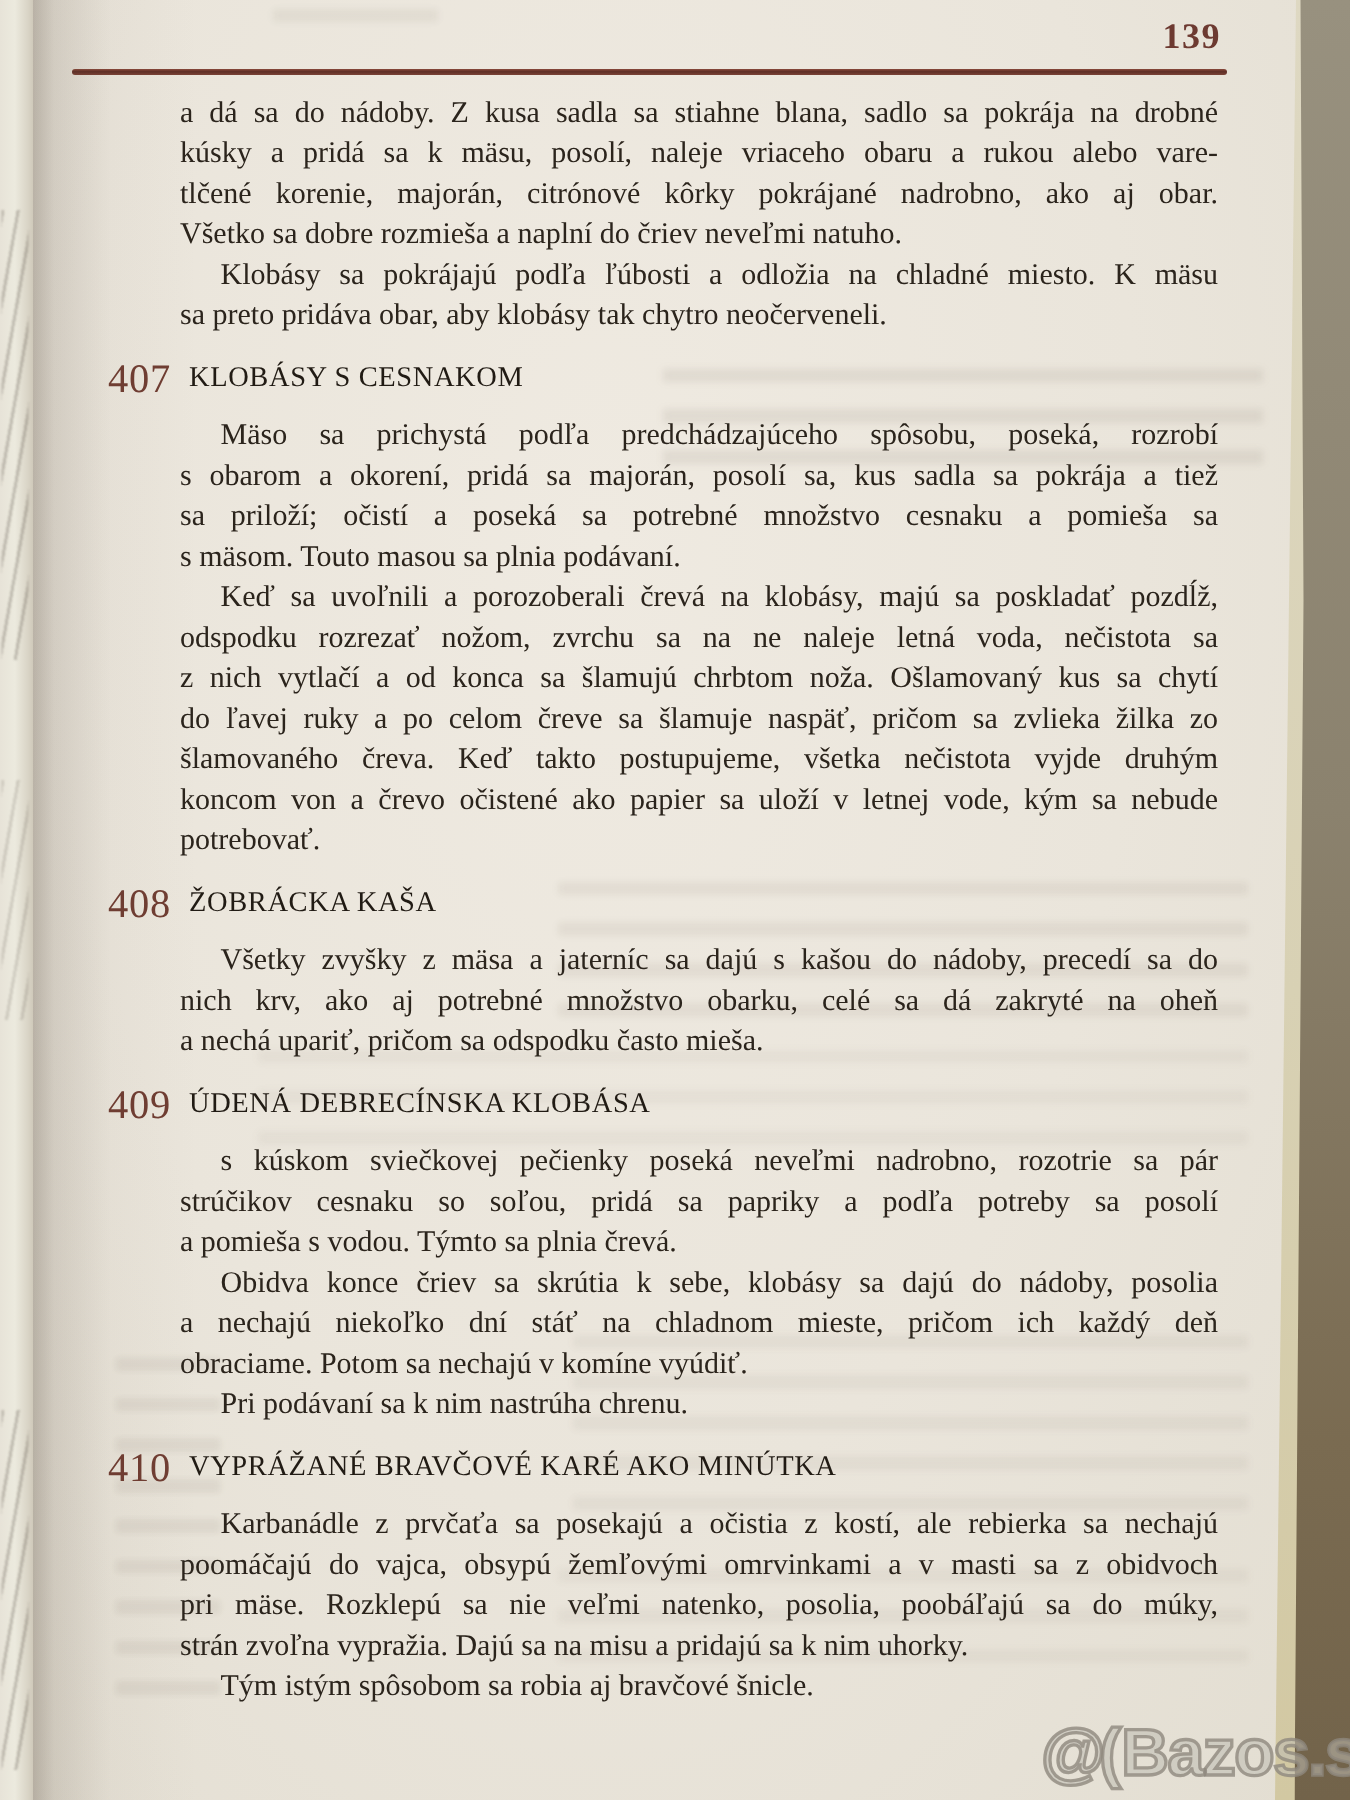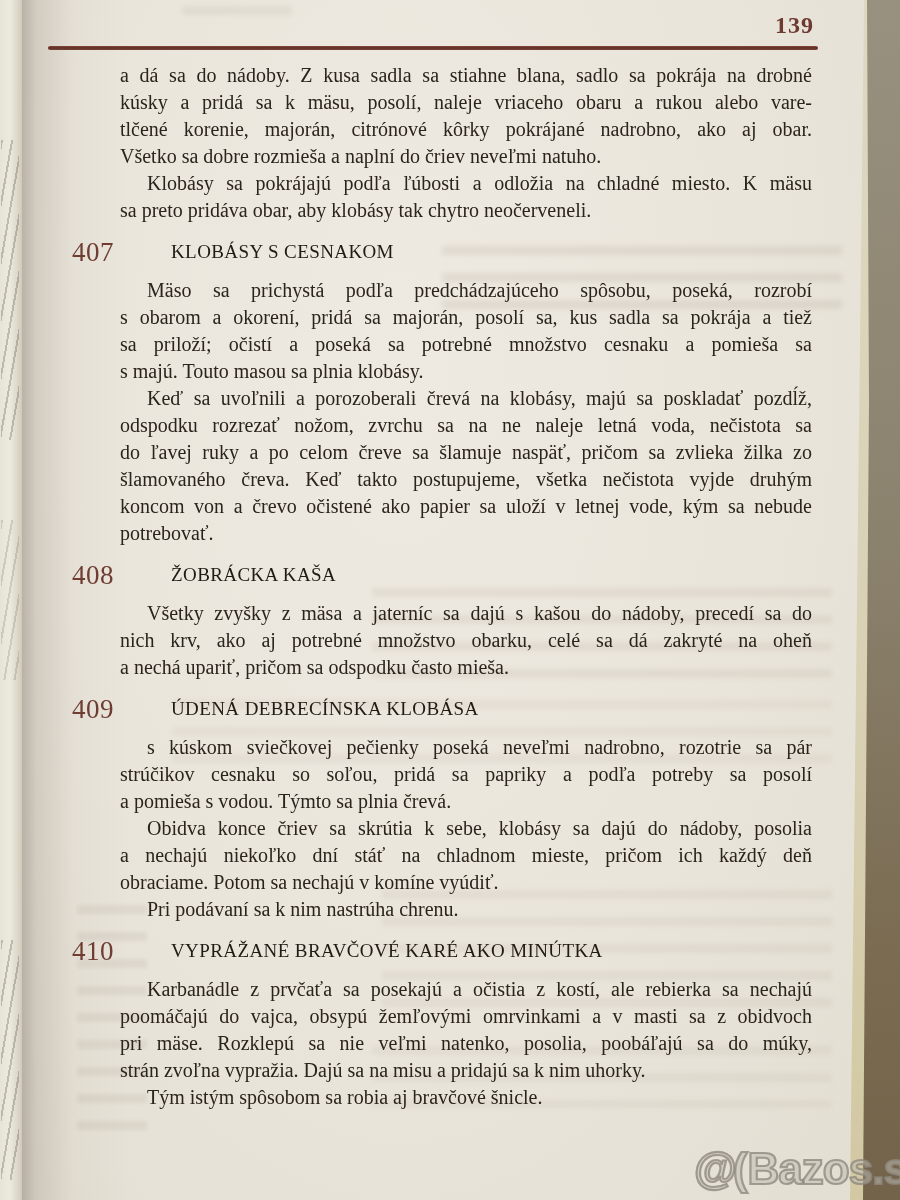--- a/index.html
+++ b/index.html
@@ -55,21 +55,20 @@
     margin:0 0 0 98px;width:692px;
     font-size:20px;line-height:27px;color:#2b241c;
   }
   .para .line{text-align:justify;text-align-last:justify;white-space:normal;}
   .para .line.last{text-align-last:left;}
   .para.ind .line:first-child{text-indent:27px;}
 
   .recipe-head{
     display:flex;align-items:flex-end;margin:14px 0 11px 50px;
     line-height:28px;
-    gap:45px;
   }
   .rnum{
     width:48px;flex:0 0 48px;font-size:27px;color:#6f3d32;
     letter-spacing:.5px;
   }
   .rtitle{
     margin-left:6px;font-size:19px;font-weight:400;color:#211b14;
     letter-spacing:.4px;
   }
 
@@ -148,25 +147,26 @@
         </div>
 
       <div class="recipe-head">
         <span class="rnum">407</span>
         <span class="rtitle">KLOBÁSY S CESNAKOM</span>
       </div>
       <div class="para ind">
           <div class="line">Mäso sa prichystá podľa predchádzajúceho spôsobu, poseká, rozrobí</div>
           <div class="line">s obarom a okorení, pridá sa majorán, posolí sa, kus sadla sa pokrája a tiež</div>
           <div class="line">sa priloží; očistí a poseká sa potrebné množstvo cesnaku a pomieša sa</div>
-          <div class="line last">s majú. Touto masou sa plnia klobásy.</div>
+          <div class="line last">s mäsom. Touto masou sa plnia podávaní.</div>
         </div>
       <div class="para ind">
           <div class="line">Keď sa uvoľnili a porozoberali črevá na klobásy, majú sa poskladať pozdĺž,</div>
           <div class="line">odspodku rozrezať nožom, zvrchu sa na ne naleje letná voda, nečistota sa</div>
+          <div class="line">z nich vytlačí a od konca sa šlamujú chrbtom noža. Ošlamovaný kus sa chytí</div>
           <div class="line">do ľavej ruky a po celom čreve sa šlamuje naspäť, pričom sa zvlieka žilka zo</div>
           <div class="line">šlamovaného čreva. Keď takto postupujeme, všetka nečistota vyjde druhým</div>
           <div class="line">koncom von a črevo očistené ako papier sa uloží v letnej vode, kým sa nebude</div>
           <div class="line last">potrebovať.</div>
         </div>
 
       <div class="recipe-head">
         <span class="rnum">408</span>
         <span class="rtitle">ŽOBRÁCKA KAŠA</span>
       </div>

